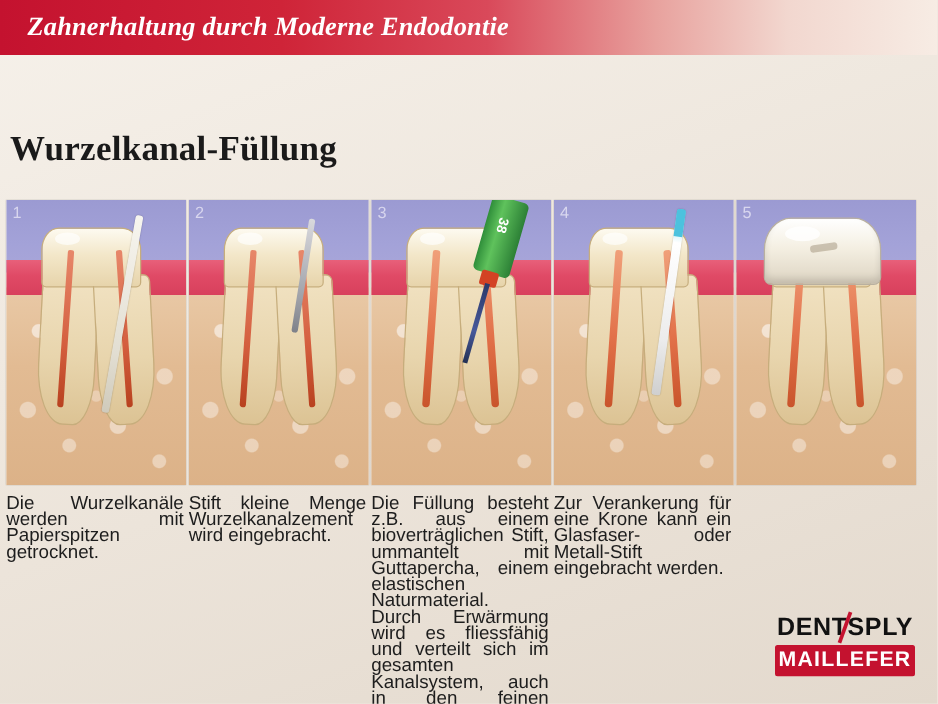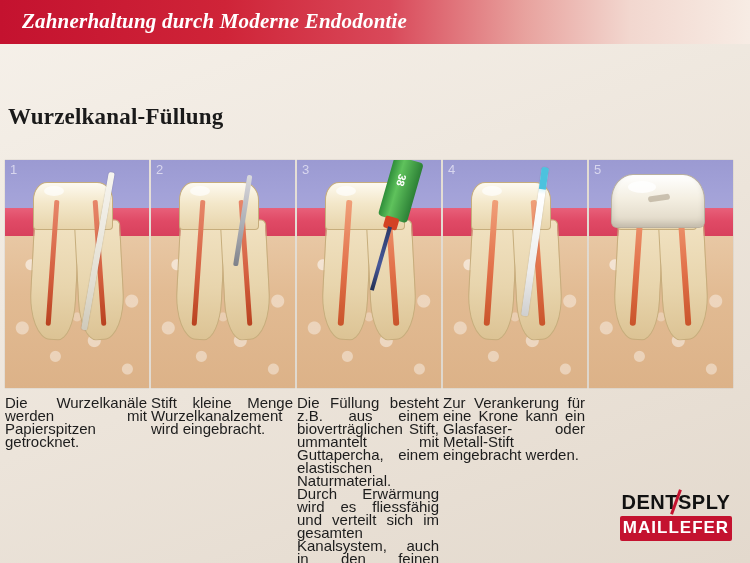--- a/index.html
+++ b/index.html
@@ -40,21 +40,21 @@
     letter-spacing: 0.2px;
     white-space: nowrap;
   }
   
   .section-title {
     position: absolute;
     left: 8px;
     top: 104px;
     font-family: "Liberation Serif", serif;
     font-weight: bold;
-    font-size: 23px;
+    font-size: 28px;
     color: #1a1a1a;
     letter-spacing: 0.2px;
   }
   
   .panels {
     position: absolute;
     left: 5px;
     top: 160px;
     width: 740px;
     height: 228px;

